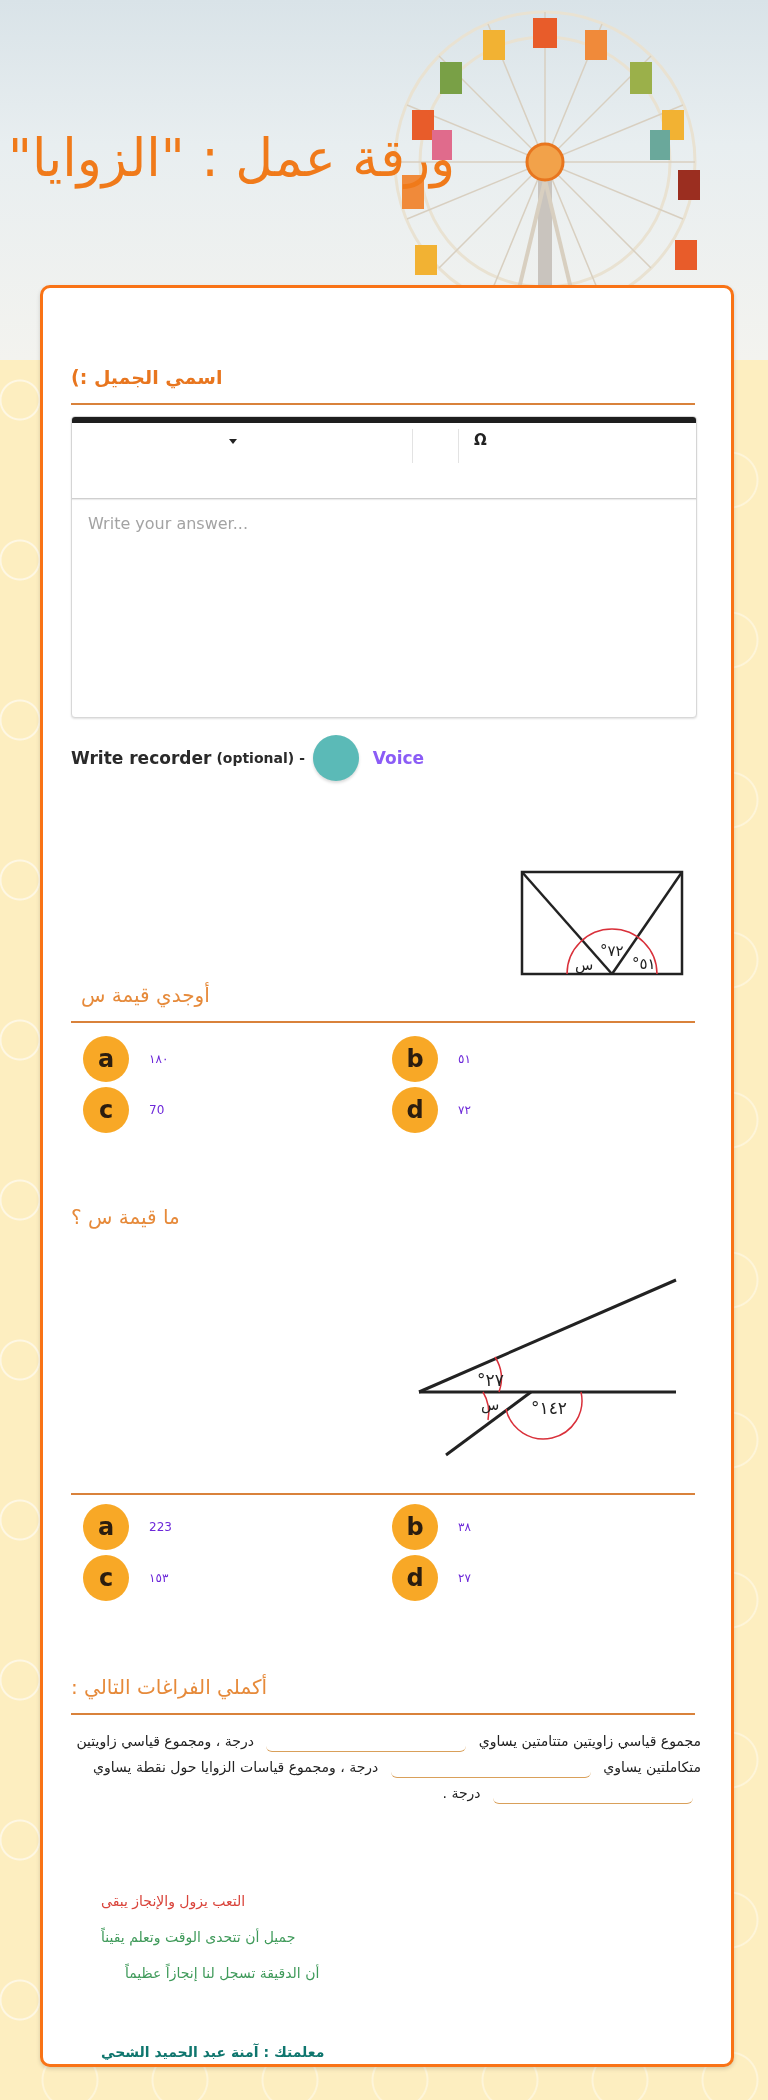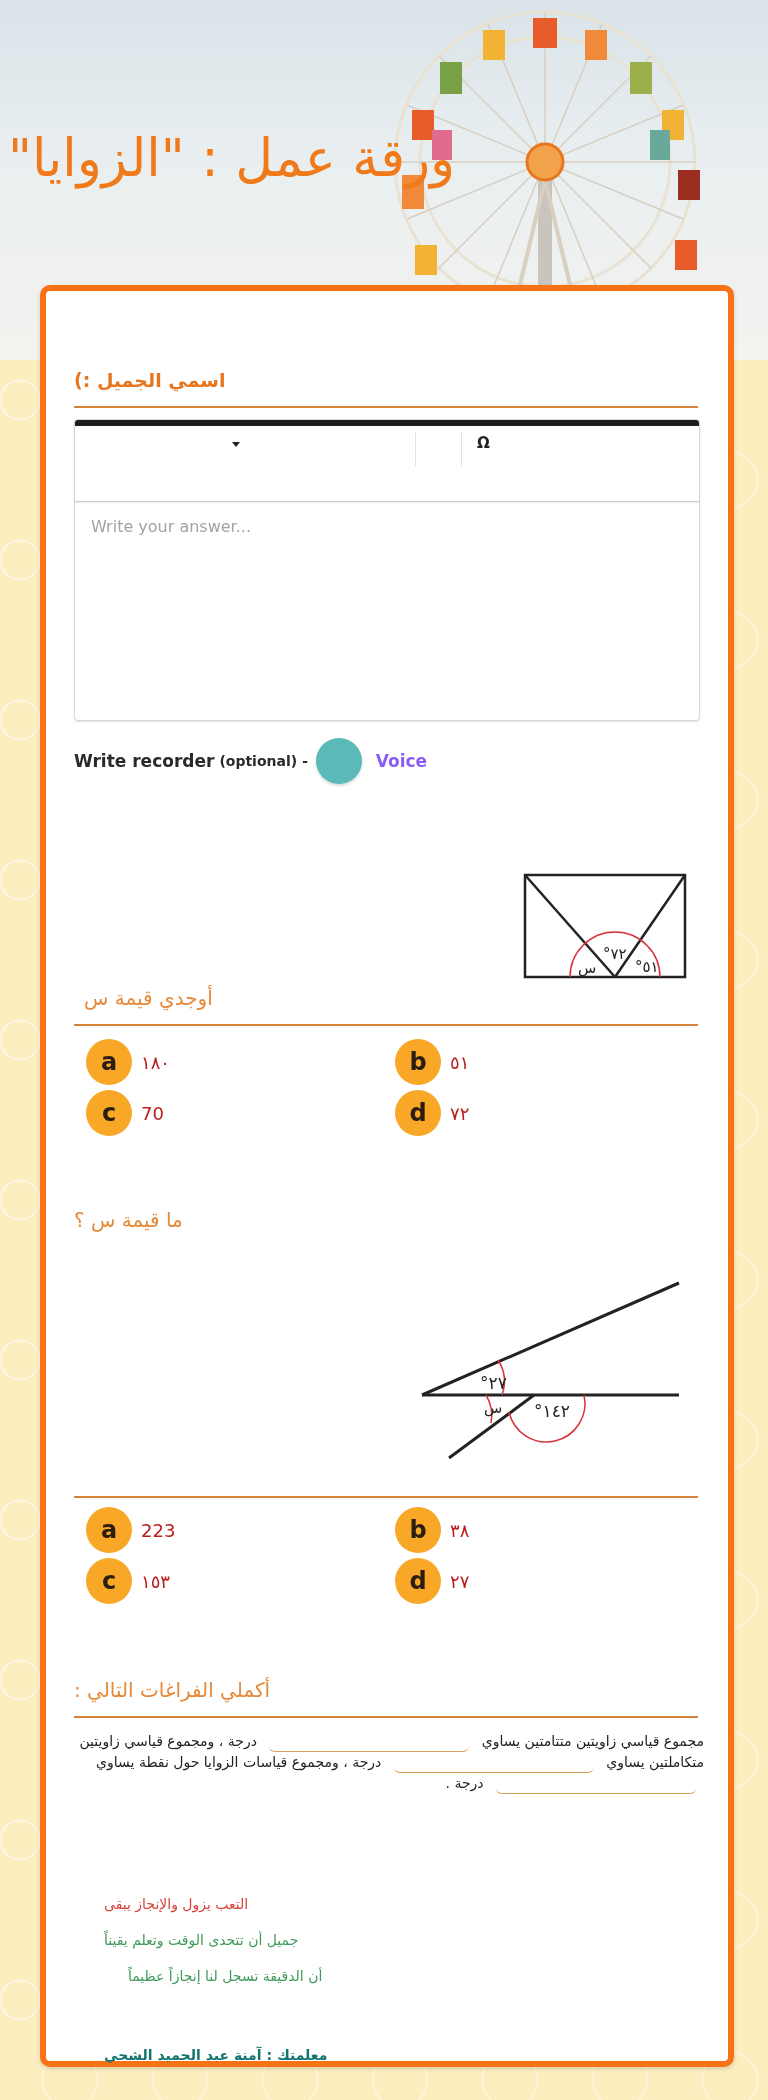--- a/index.html
+++ b/index.html
@@ -28,21 +28,21 @@
   .hero-title {
     position: absolute; left: 8px; top: 128px;
     font-family: "DejaVu Sans", sans-serif;
     font-size: 52px; color: #f07a1a; direction: rtl; white-space: nowrap;
     letter-spacing: 1px;
   }
   
   .card {
     position: absolute; left: 40px; top: 285px; width: 694px; height: 1782px;
     background: #fff;
-    border: 6px solid #f97316;
+    border: 3px solid #f97316;
     border-radius: 10px;
     box-shadow: 0 2px 4px rgba(0,0,0,0.15);
   }
   .q-title {
     position: absolute; direction: rtl;
     font-family: "DejaVu Sans", sans-serif;
     color: #e8761f; font-size: 19px; font-weight: bold;
   }
   .q-title.light { font-weight: normal; font-size: 20px; color: #e68a3a; }
   .rule { position: absolute; left: 28px; width: 624px; height: 2px; background: #d9823b; }
@@ -75,29 +75,29 @@
   .rec-btn { width: 46px; height: 46px; border-radius: 50%; background: #5bbab7; margin-left: 8px; box-shadow: 0 2px 3px rgba(0,0,0,0.15); cursor: pointer; }
   .rec-voice { font-family: "DejaVu Sans", sans-serif; font-weight: bold; font-size: 17px; color: #8b5cf6; margin-left: 14px; }
 
   
   .opt { position: absolute; display: flex; align-items: center; cursor: pointer; }
   .opt-circle {
     width: 46px; height: 46px; border-radius: 50%; background: #f8a826;
     display: flex; align-items: center; justify-content: center;
     font-family: "DejaVu Sans", sans-serif; font-size: 24px; font-weight: bold; color: #2b1d10;
   }
-  .opt-text { margin-left: 9px; font-family: "DejaVu Sans", sans-serif; font-size: 18px; color: #b91c1c; direction: rtl; }
+  .opt-text { margin-left: 20px; font-family: "DejaVu Sans", sans-serif; font-size: 12px; color: #6d28d9; direction: rtl; }
 
   .figure { position: absolute; }
 
   
   .fill {
     position: absolute; left: 18px; top: 1440px; width: 640px;
     direction: rtl; font-family: "DejaVu Sans", sans-serif; font-size: 14px; color: #222;
-    line-height: 21px;
+    line-height: 26px;
   }
   .blank {
     display: inline-block; width: 200px; height: 16px; vertical-align: -6px;
     border-bottom: 1.5px solid #d9a05a; margin: 0 8px; border-radius: 0 0 6px 6px;
     cursor: text;
   }
   .quote { position: absolute; left: 58px; direction: rtl; font-family: "DejaVu Sans", sans-serif; font-size: 14px; }
 </style>
 </head>
 <body>

